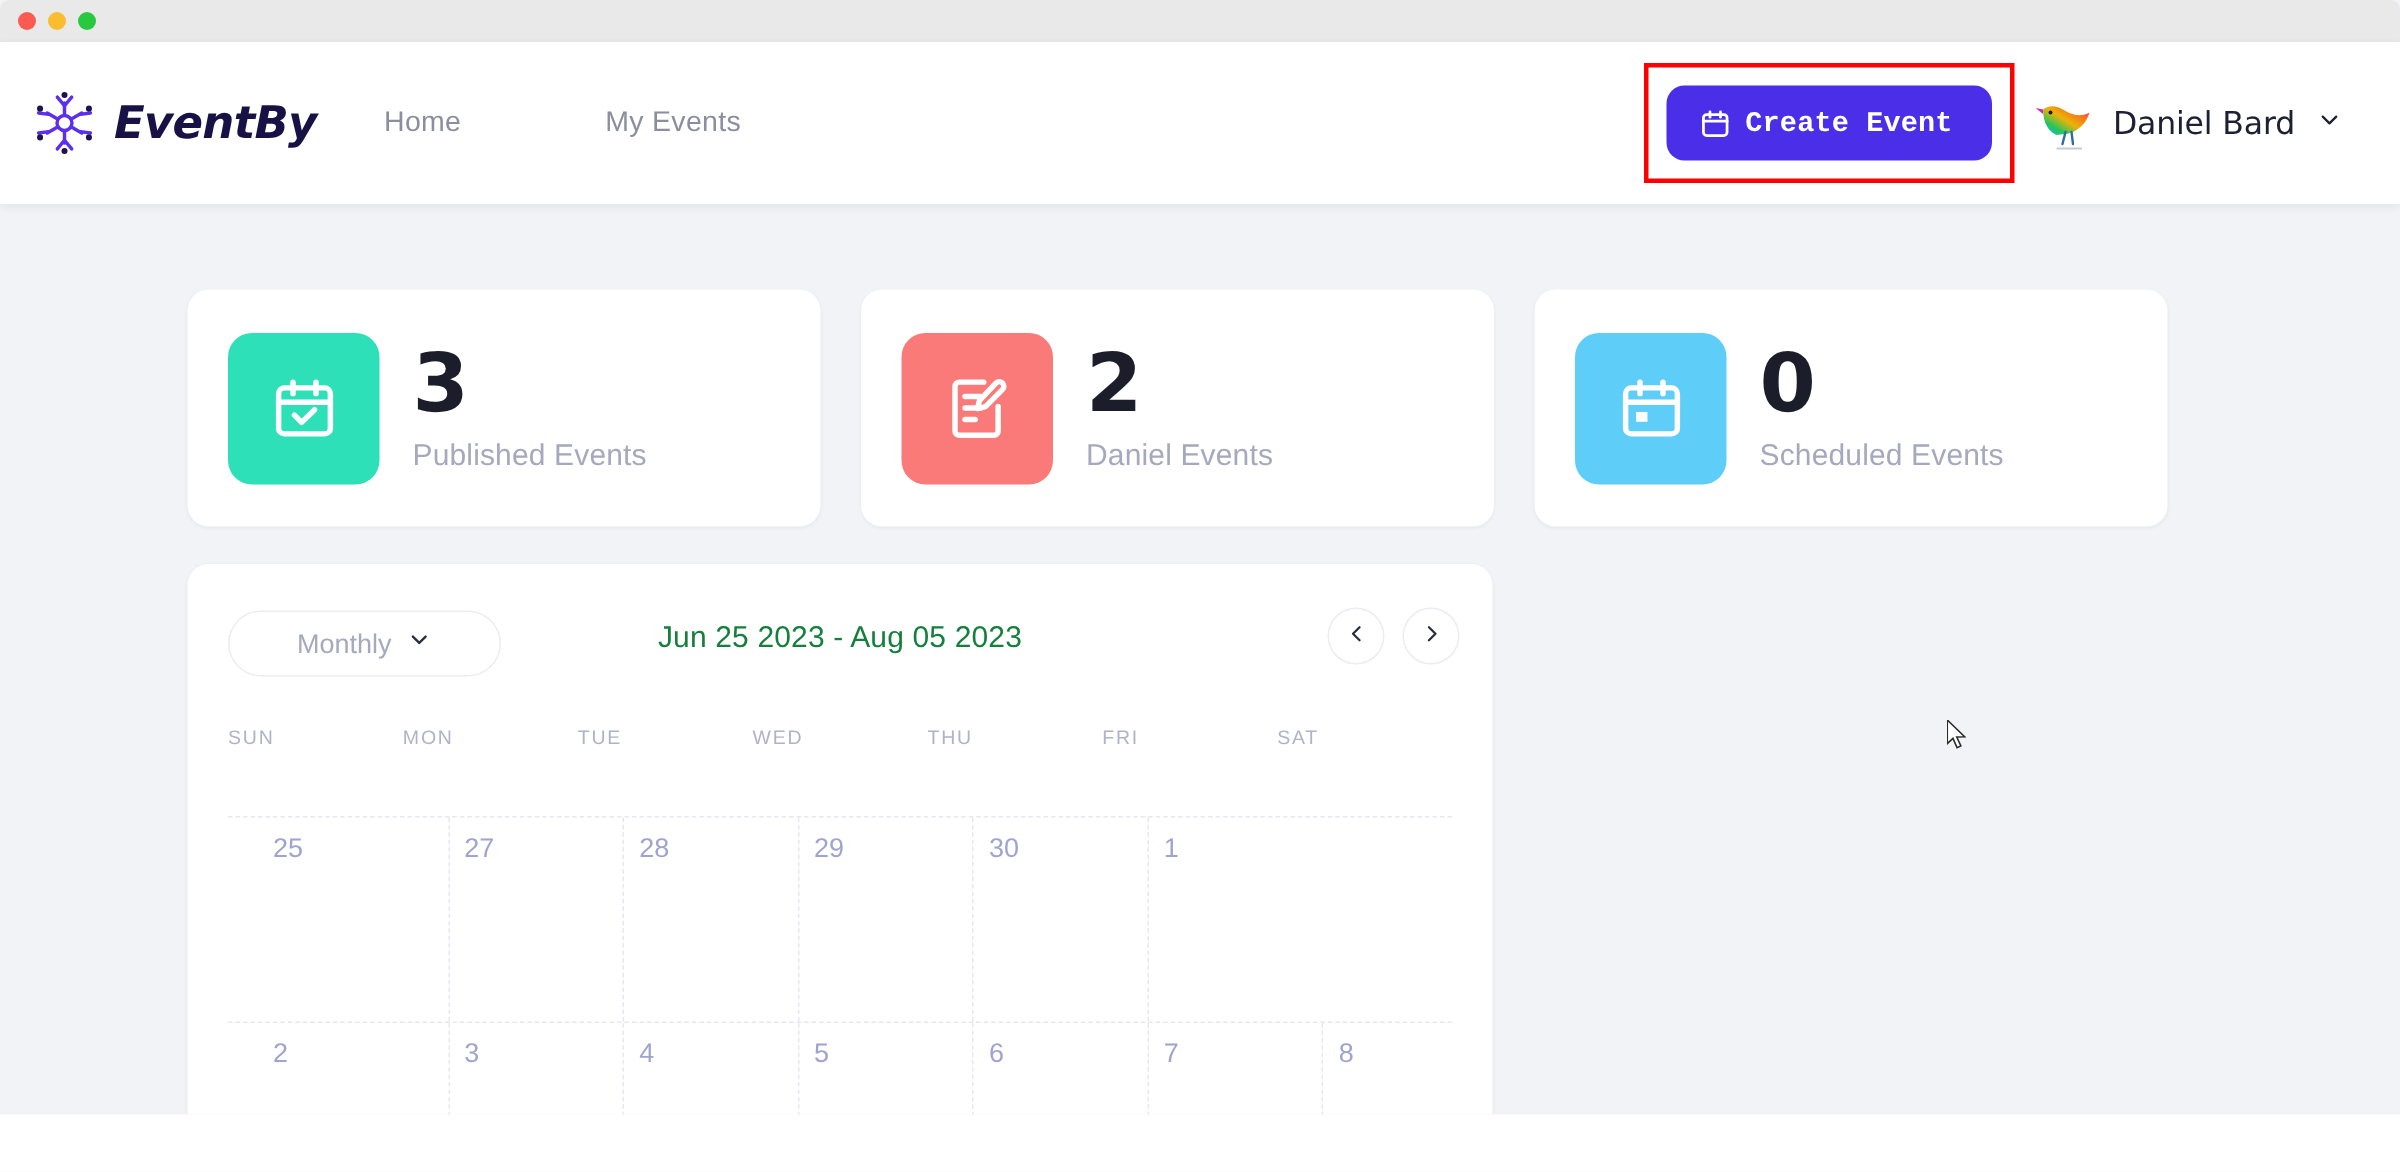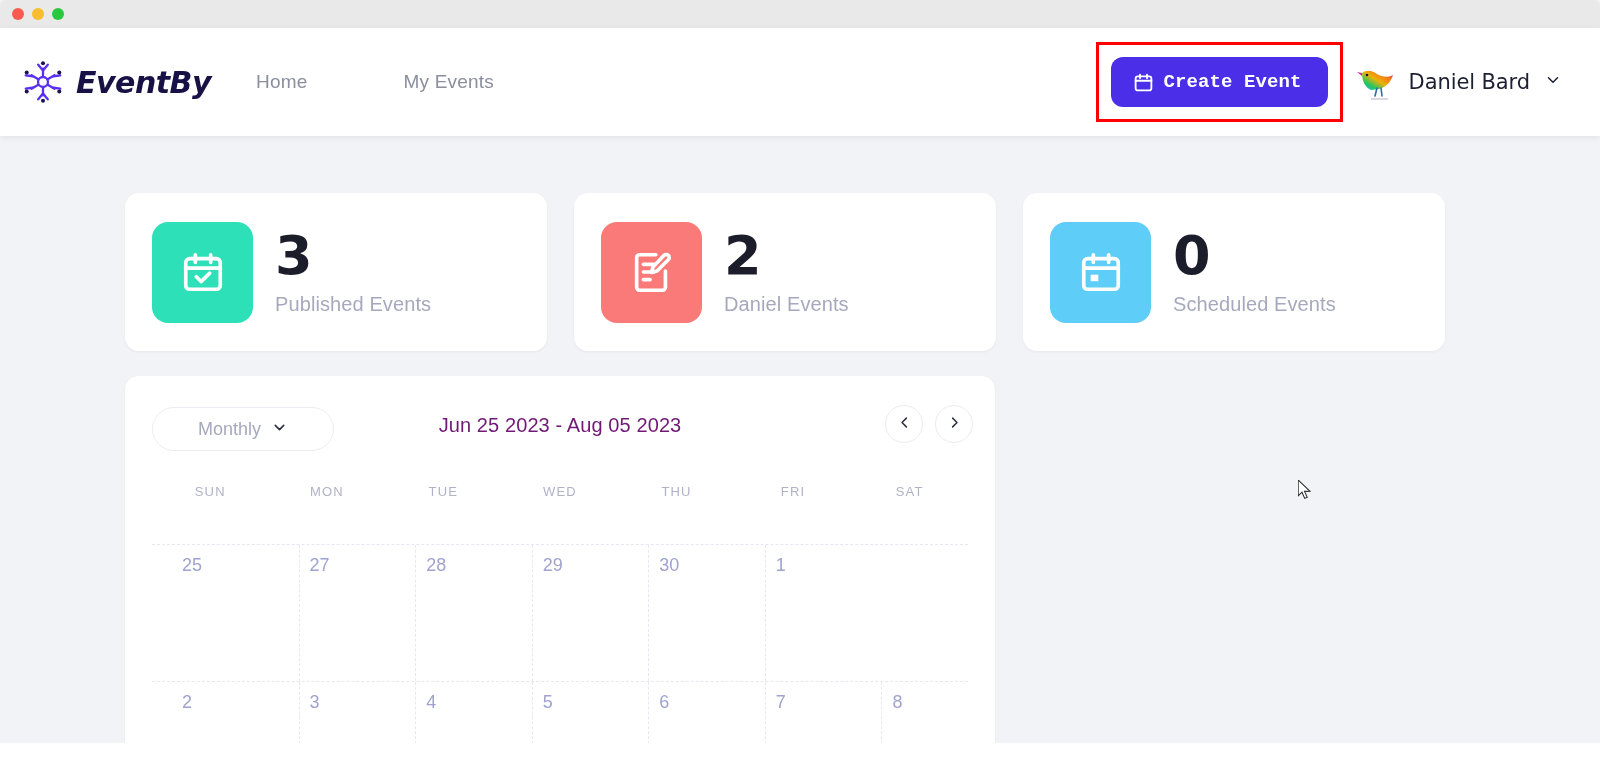--- a/index.html
+++ b/index.html
@@ -214,21 +214,21 @@
   .period-label {
     font-size: 18px;
     color: #a6a9bd;
   }
   .date-range {
     position: absolute;
     left: 0; right: 0;
     top: 38px;
     text-align: center;
     font-size: 20px;
-    color: #701a75;
+    color: #15803d;
     letter-spacing: 0.1px;
   }
   .cal-nav {
     position: absolute;
     right: 22px;
     top: 29px;
     display: flex;
     gap: 12px;
   }
   .round-btn {
@@ -241,21 +241,20 @@
     justify-content: center;
     cursor: pointer;
   }
 
   .weekdays {
     display: grid;
     grid-template-columns: repeat(7, 1fr);
     padding: 0 27px 0 27px;
     margin-top: 8px;
     height: 46px;
-    text-align: center;
   }
   .weekday {
     font-size: 13px;
     letter-spacing: 1.2px;
     color: #b0b2c8;
   }
 
   .cal-grid {
     margin-top: 14px;
     padding-left: 27px;

